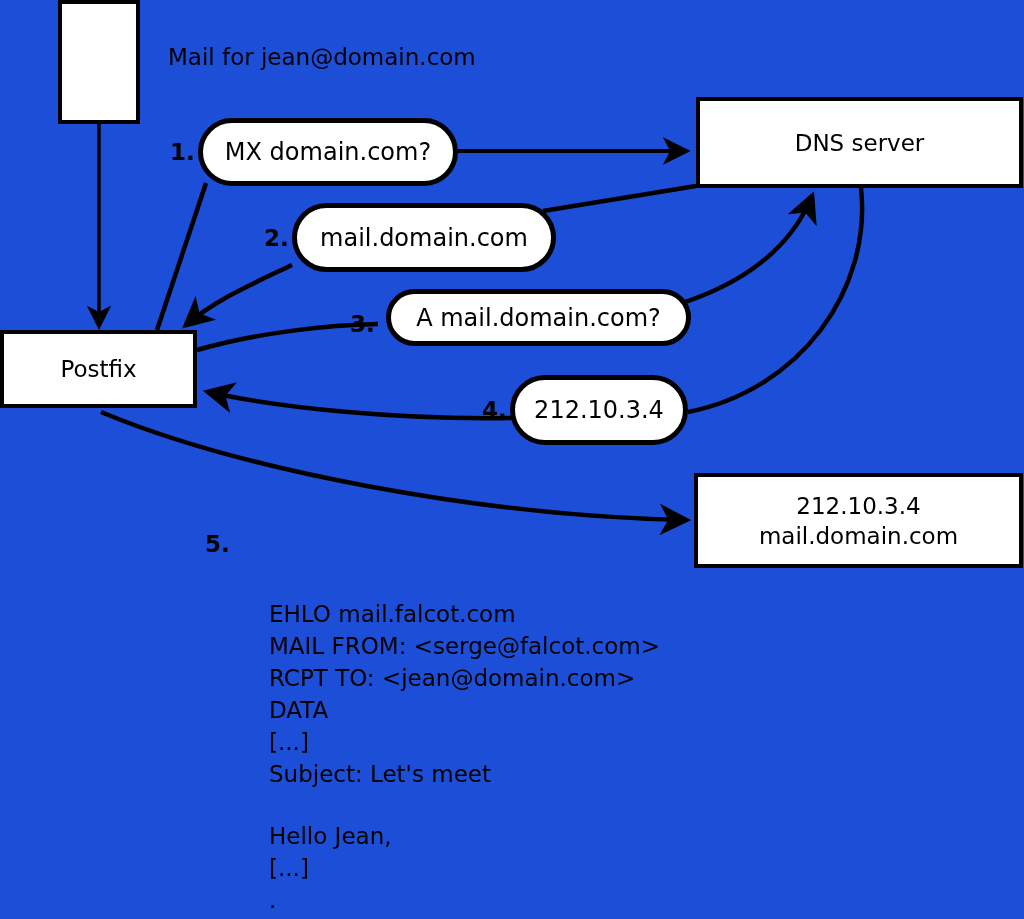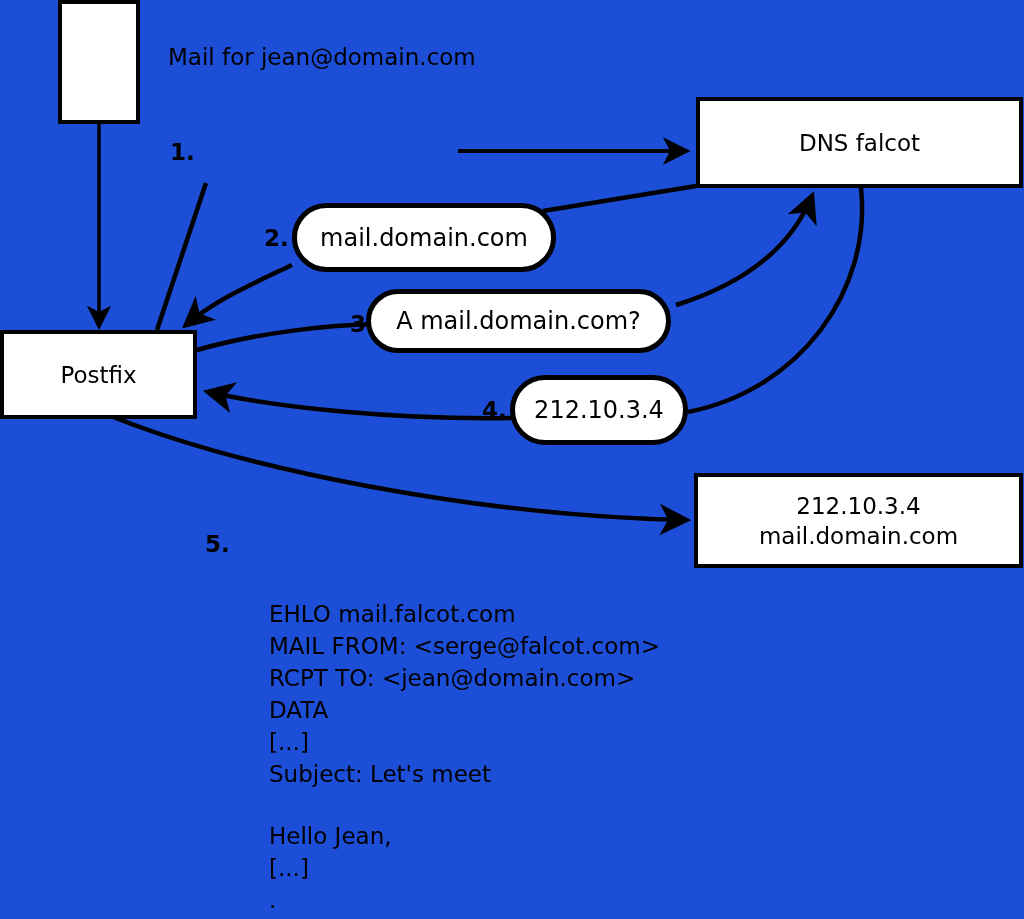--- a/index.html
+++ b/index.html
@@ -107,42 +107,45 @@
 
     <path d="M 101 412 C 240 470 480 516 686 520" stroke="#000000" stroke-width="4.5" fill="none" marker-end="url(#arrowhead)"></path>
   </svg>
 
   <div class="node-box" style="left:58px; top:0px; width:82px; height:124px;">
     <span></span>
   </div>
 
   <div class="plain-text" style="left:168px; top:46px;">Mail for jean@domain.com</div>
 
-  <div class="node-box" style="left:0px; top:330px; width:197px; height:89px;">
+  <div class="node-box" style="left:0px; top:330px; width:197px; height:78px;">
     <span>Postfix</span>
   </div>
 
   <div class="node-box" style="left:696px; top:97px; width:327px; height:91px;">
-    <span>DNS falcot</span>
+    <span>DNS server</span>
   </div>
 
   <div class="node-box" style="left:694px; top:473px; width:329px; height:95px; flex-direction:column;">
     <span>212.10.3.4</span>
     <span>mail.domain.com</span>
   </div>
 
   <div class="step-num" style="left:170px; top:141px;">1.</div>
+  <div class="bubble" style="left:198px; top:118px; width:260px; height:68px;">
+    <span>MX domain.com?</span>
+  </div>
 
   <div class="step-num" style="left:264px; top:227px;">2.</div>
   <div class="bubble" style="left:292px; top:203px; width:264px; height:69px;">
     <span>mail.domain.com</span>
   </div>
 
   <div class="step-num" style="left:350px; top:313px;">3.</div>
-  <div class="bubble" style="left:366px; top:289px; width:305px; height:64px;">
+  <div class="bubble" style="left:386px; top:289px; width:305px; height:57px;">
     <span>A mail.domain.com?</span>
   </div>
 
   <div class="step-num" style="left:482px; top:399px;">4.</div>
   <div class="bubble" style="left:510px; top:375px; width:178px; height:70px;">
     <span>212.10.3.4</span>
   </div>
 
   <div class="step-num" style="left:205px; top:533px;">5.</div>
 

